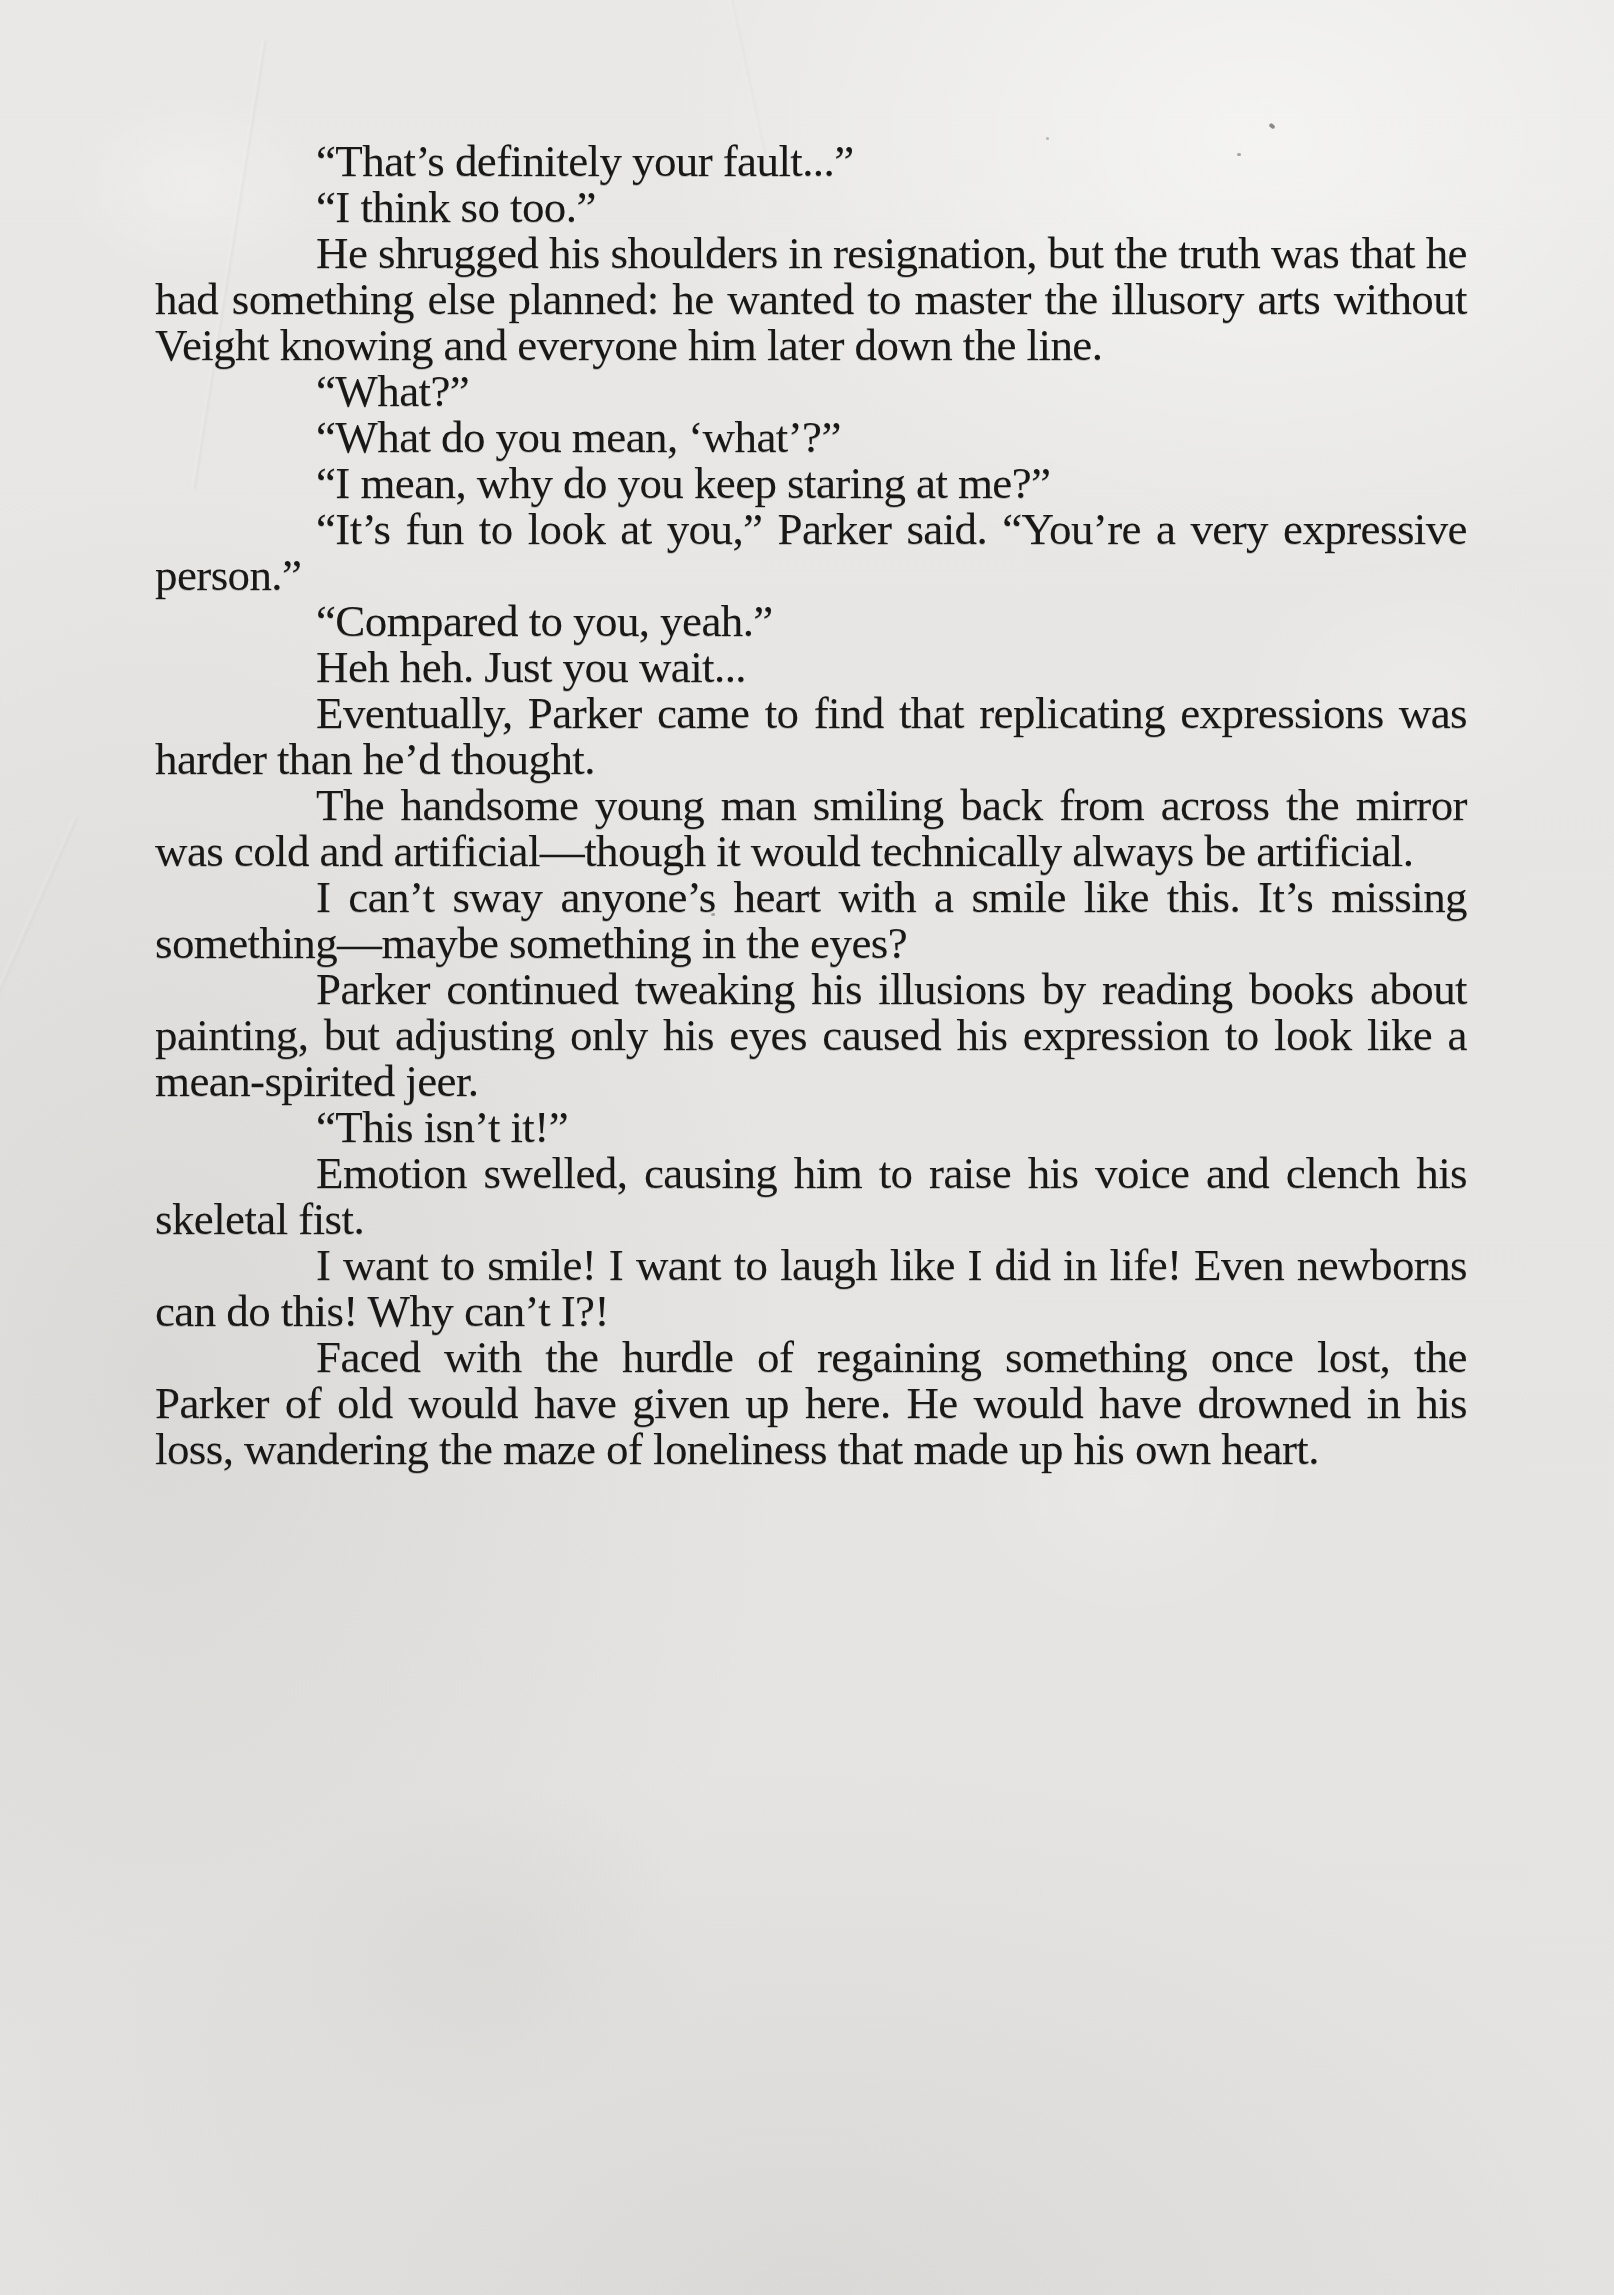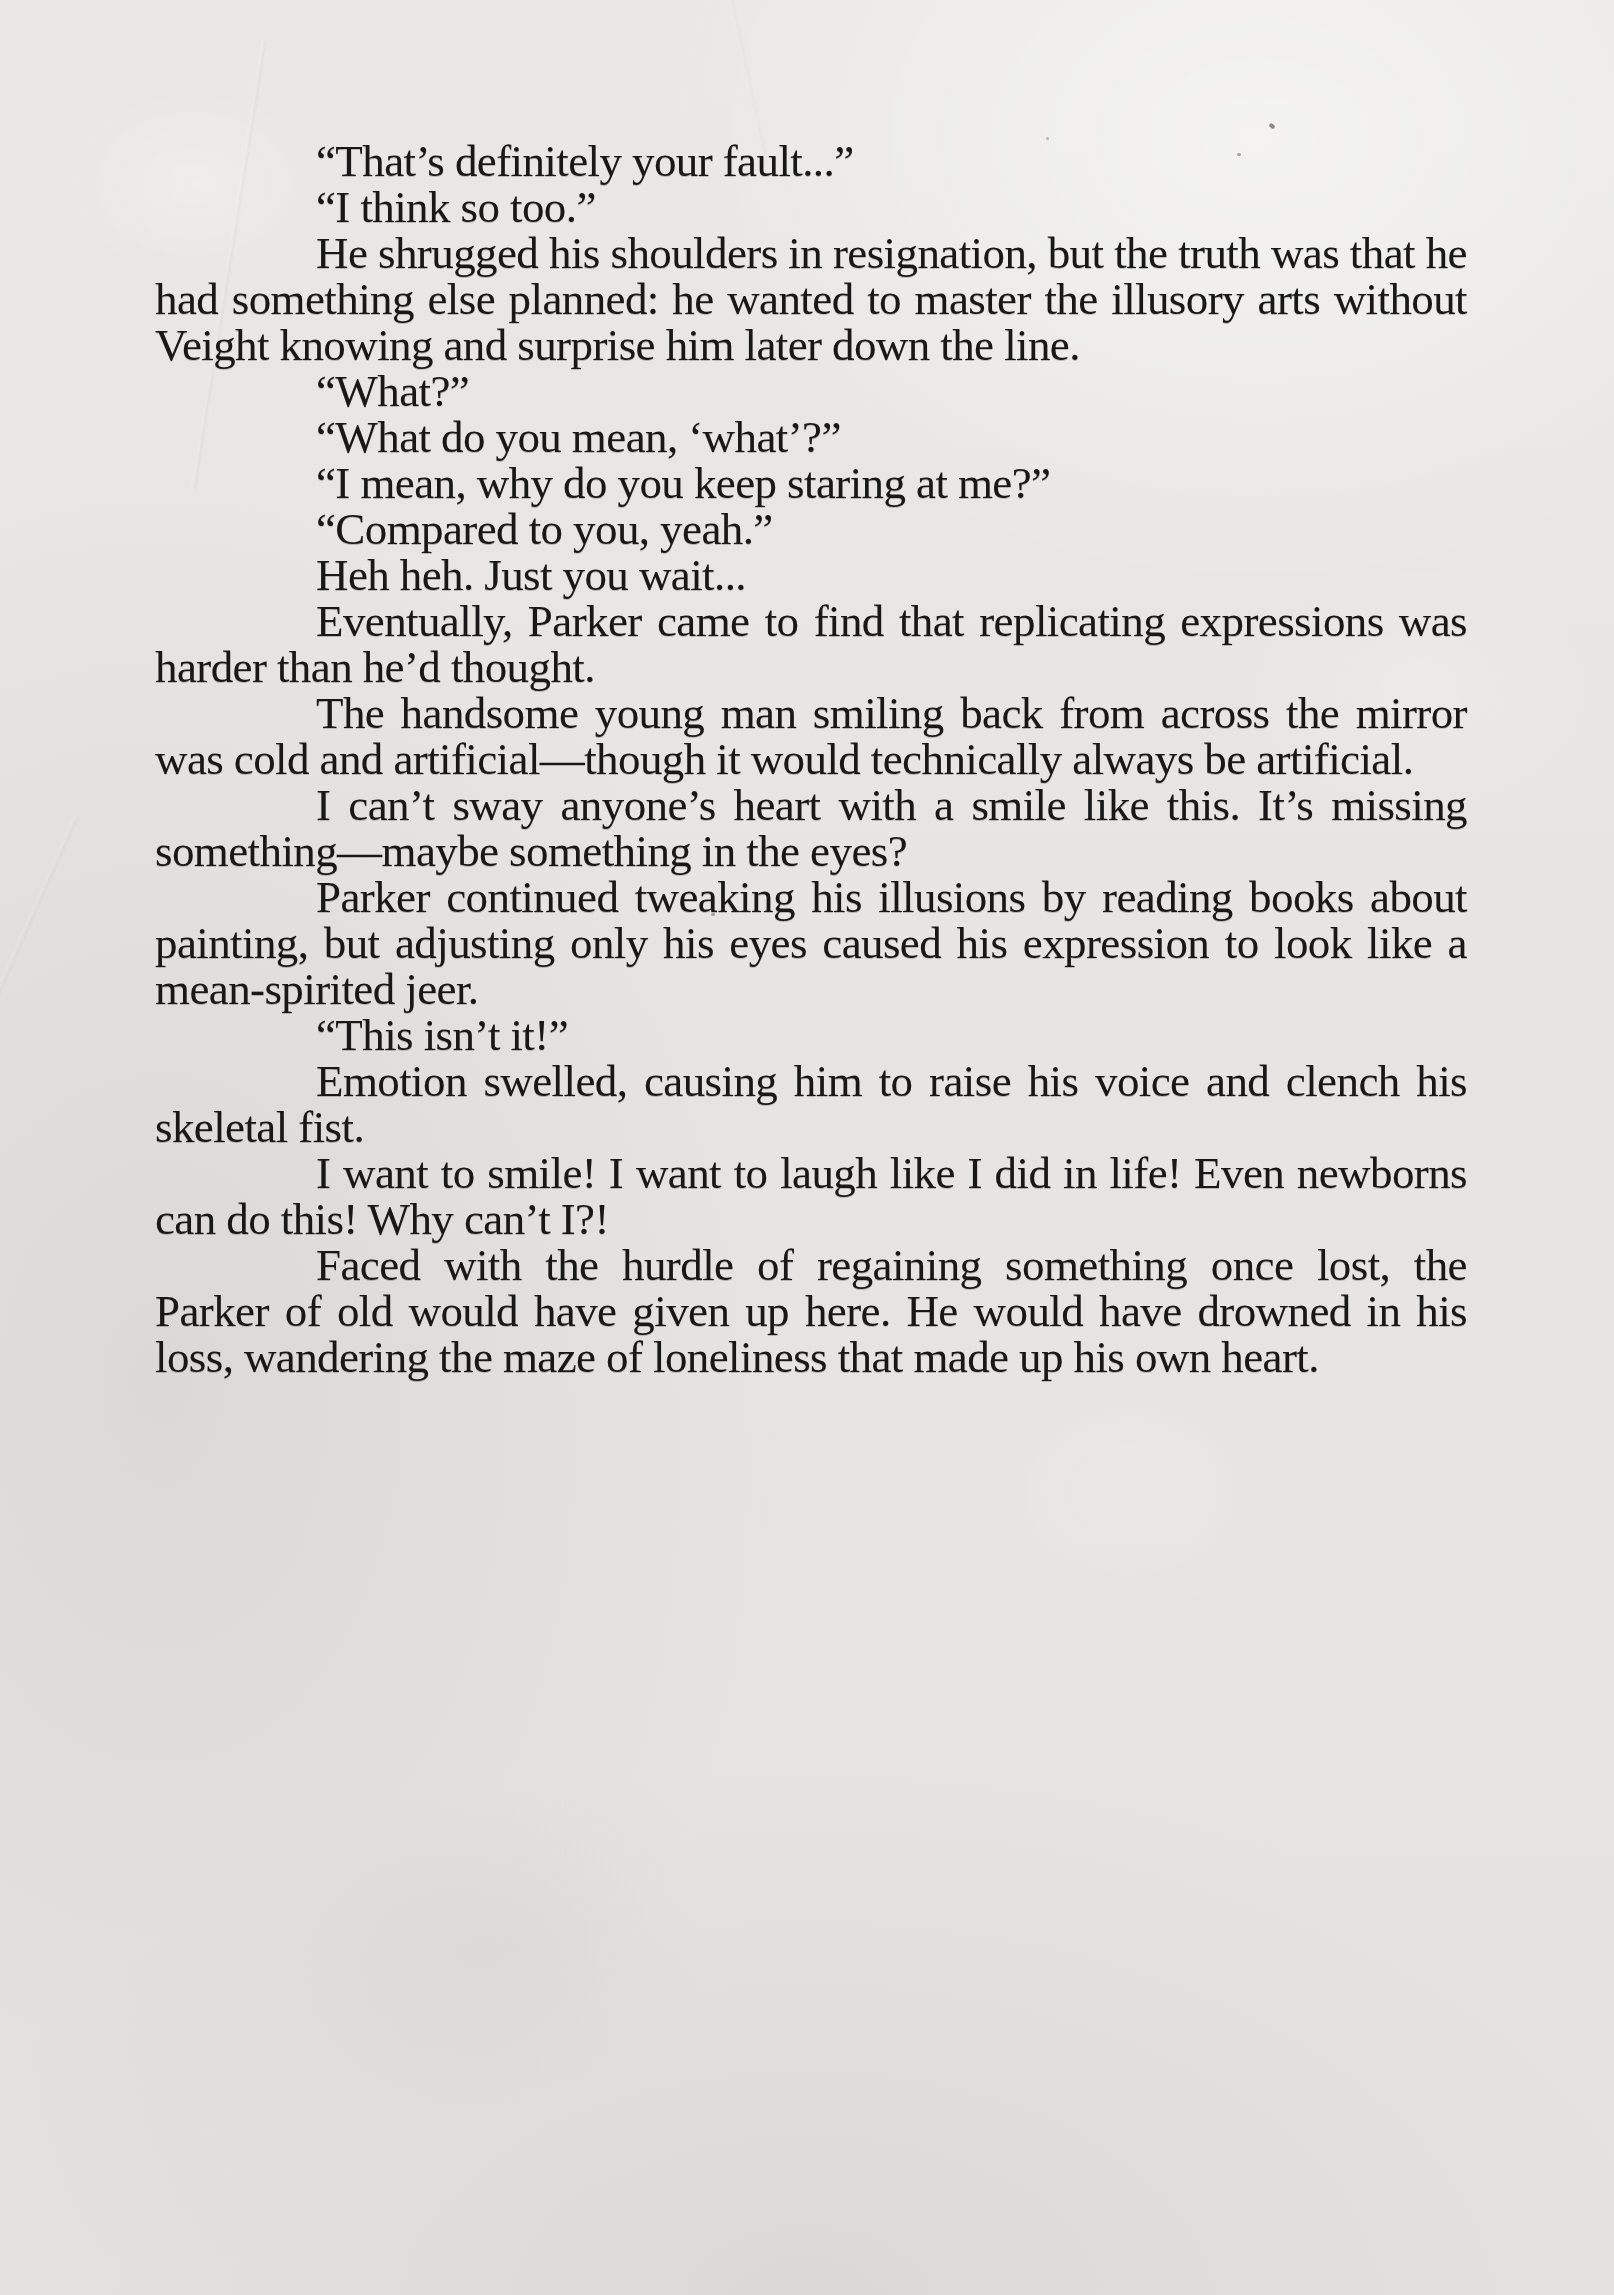--- a/index.html
+++ b/index.html
@@ -77,24 +77,25 @@
   <div class="crease crease-1"></div>
   <div class="crease crease-2"></div>
   <div class="crease crease-3"></div>
   <div class="speck speck-1"></div>
   <div class="speck speck-2"></div>
   <div class="speck speck-3"></div>
   <div class="speck speck-4"></div>
   <div class="text-col">
       <p class="">“That’s definitely your fault...”</p>
       <p class="">“I think so too.”</p>
-      <p class="">He shrugged his shoulders in resignation, but the truth was that he had something else planned: he wanted to master the illusory arts without Veight knowing and surprise him later down the line.</p>
+      <p class="">He shrugged his shoulders in resignation, but the truth was that he had something else planned: he wanted to master the illusory arts without Veight knowing and everyone him later down the line.</p>
       <p class="">“What?”</p>
       <p class="">“What do you mean, ‘what’?”</p>
       <p class="">“I mean, why do you keep staring at me?”</p>
+      <p class="">“It’s fun to look at you,” Parker said. “You’re a very expressive person.”</p>
       <p class="">“Compared to you, yeah.”</p>
       <p class="italic">Heh heh. Just you wait...</p>
       <p class="">Eventually, Parker came to find that replicating expressions was harder than he’d thought.</p>
       <p class="">The handsome young man smiling back from across the mirror was cold and artificial—though it would technically always be artificial.</p>
       <p class="italic">I can’t sway anyone’s heart with a smile like this. It’s missing something—maybe something in the eyes?</p>
       <p class="">Parker continued tweaking his illusions by reading books about painting, but adjusting only his eyes caused his expression to look like a mean-spirited jeer.</p>
       <p class="">“This isn’t it!”</p>
       <p class="">Emotion swelled, causing him to raise his voice and clench his skeletal fist.</p>
       <p class="italic">I want to smile! I want to laugh like I did in life! Even newborns can do this! Why can’t I?!</p>
       <p class="">Faced with the hurdle of regaining something once lost, the Parker of old would have given up here. He would have drowned in his loss, wandering the maze of loneliness that made up his own heart.</p>

